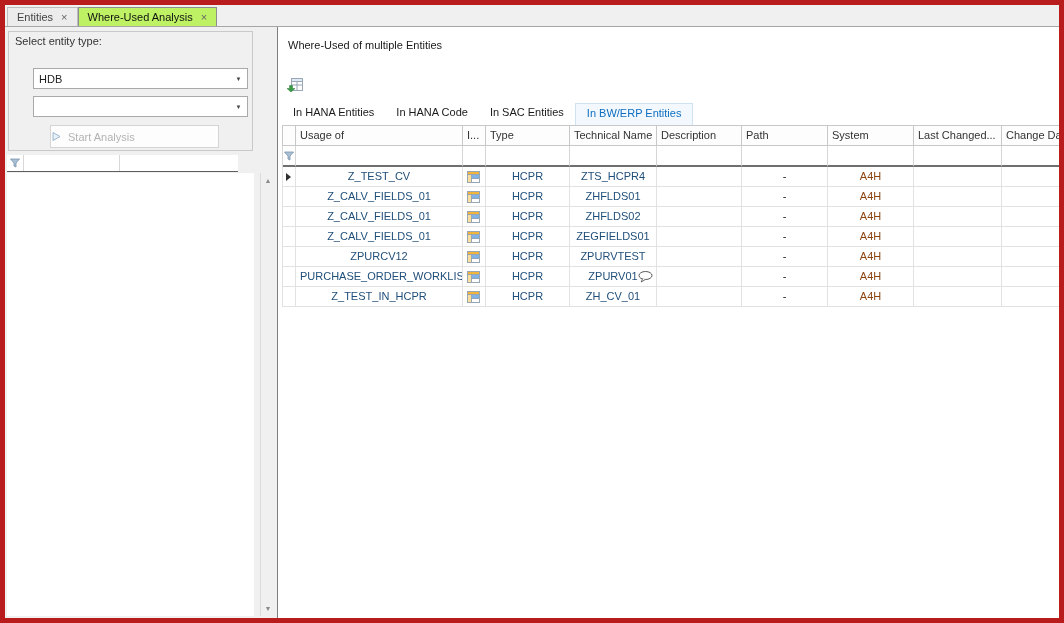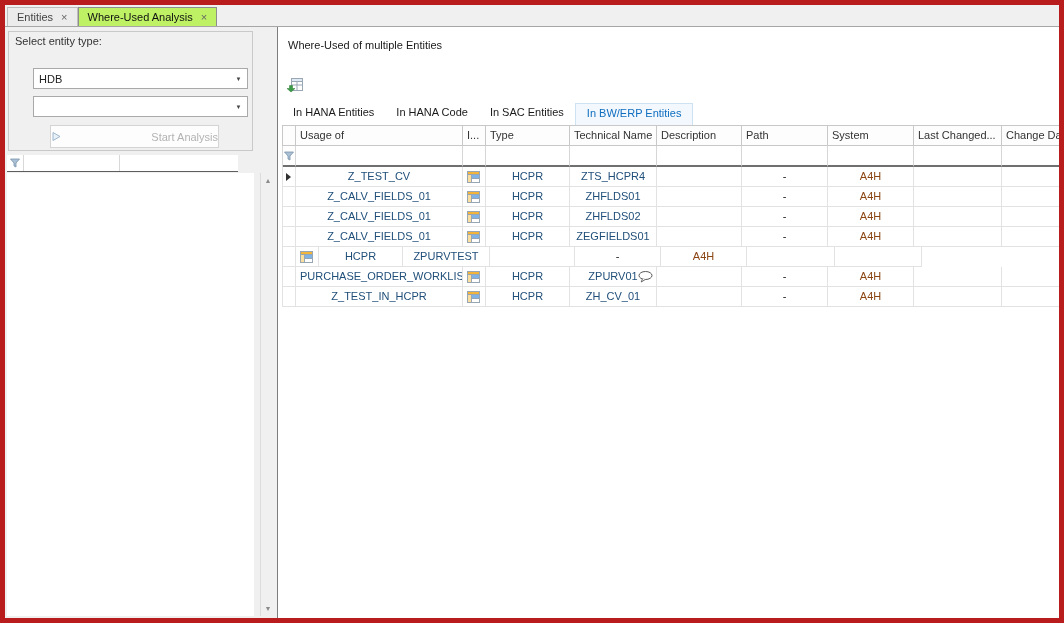--- a/index.html
+++ b/index.html
@@ -53,21 +53,21 @@
     display: flex; align-items: center; cursor: default;
   }
   .combo.first { top: 36px; justify-content: flex-end; }
   .combo.second { top: 64px; }
   .combo-value { flex: 1; padding-left: 5px; overflow: hidden; white-space: nowrap; }
   .combo-arrow { width: 17px; text-align: center; font-size: 6px; color: #444; }
   .start-btn {
     position: absolute; left: 41px; top: 93px; width: 169px; height: 23px;
     background: #fdfdfd; border: 1px solid #d4d4d4;
     color: #b3b3b3; font-family: inherit; font-size: 11px;
-    display: flex; align-items: center; justify-content: space-between; gap: 6px;
+    display: flex; align-items: center; justify-content: flex-start; gap: 6px;
   }
   .tree-filter-row {
     position: absolute; left: 2px; top: 128px; width: 231px; height: 17px;
     display: flex; border-bottom: 1px solid #5e5e5e; background: #fff;
   }
   .tf-icon-cell { width: 17px; display: flex; align-items: center; justify-content: center; border-right: 1px solid #d8d8d8; }
   .tf-cell-a { width: 96px; border-right: 1px solid #d8d8d8; }
   .tf-cell-b { flex: 1; }
   .tree-area { position: absolute; left: 2px; top: 146px; bottom: 2px; width: 247px; background: #fff; }
   .vscroll {
@@ -330,20 +330,21 @@
     <div class="cell w-desc"><span></span></div>
     <div class="cell w-path"><span>-</span></div>
     <div class="cell w-system t-system"><span>A4H</span></div>
     <div class="cell w-last"><span></span></div>
     <div class="cell w-date"><span></span></div>
   </div>
             <div class="grid-row body-row">
     <div class="cell w-ind ind-cell">
       <span class="row-arrow"></span>
     </div>
+    <div class="cell w-usage t-entity"><span>ZPURCV12</span></div>
     <div class="cell w-icon icon-cell">
       <svg width="13" height="12" viewBox="0 0 13 12">
         <rect x="0.5" y="0.5" width="12" height="11" fill="#ffffff" stroke="#98a6b3"></rect>
         <rect x="0.5" y="0.5" width="12" height="3" fill="#f2b53a" stroke="#98a6b3"></rect>
         <rect x="0.5" y="3.5" width="4" height="8" fill="#fadf9e" stroke="#98a6b3"></rect>
         <rect x="4.5" y="3.5" width="8" height="4" fill="#7fb2e5" stroke="#98a6b3"></rect>
         <line x1="4.5" y1="7.5" x2="12.5" y2="7.5" stroke="#98a6b3"></line>
       </svg>
     </div>
     <div class="cell w-type t-entity"><span>HCPR</span></div>

